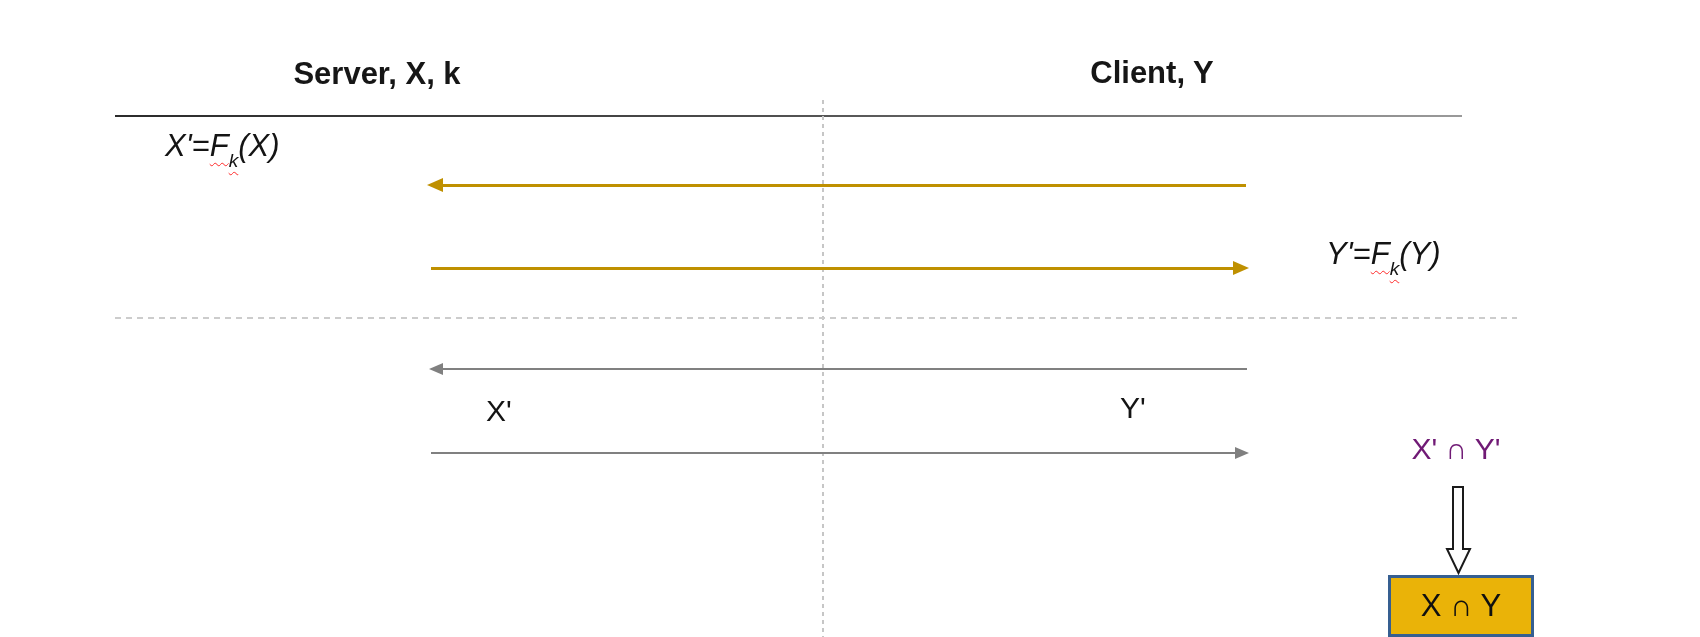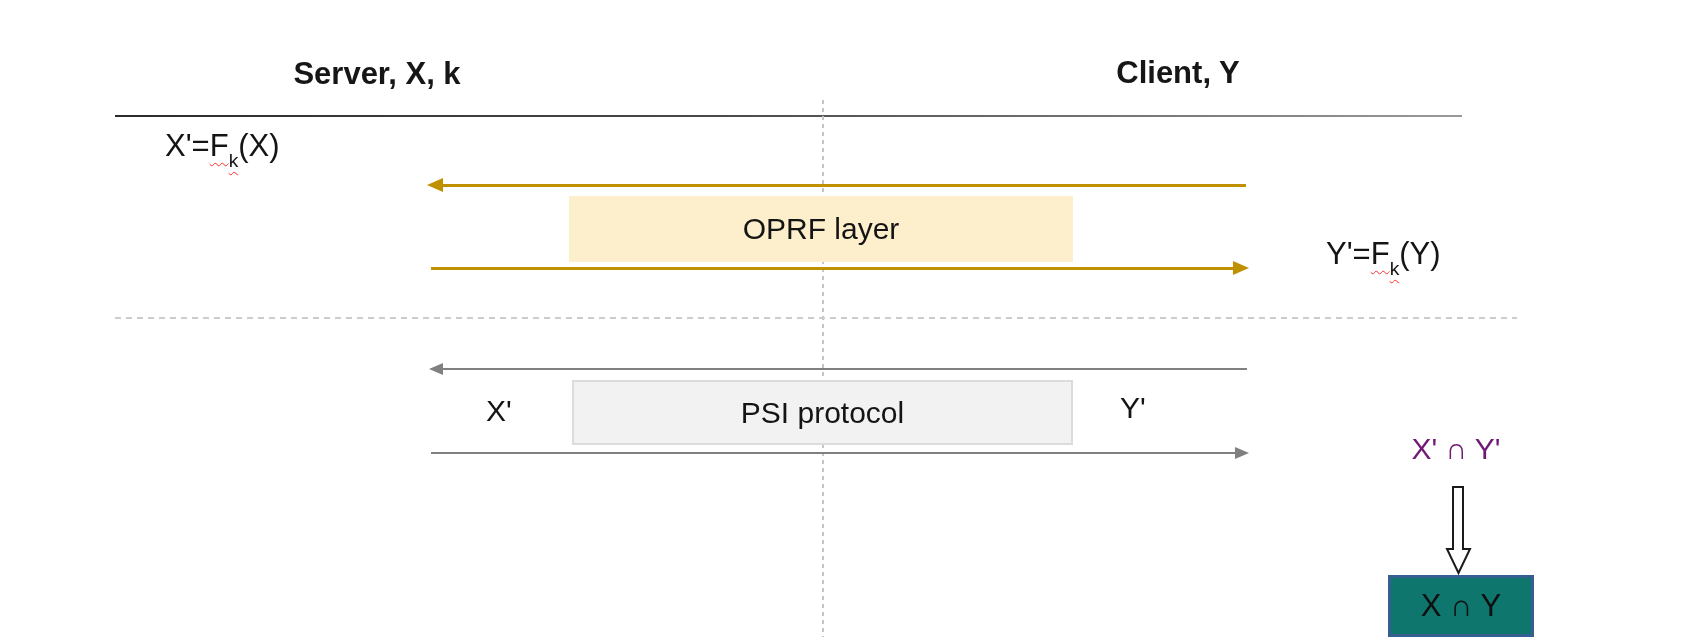--- a/index.html
+++ b/index.html
@@ -28,21 +28,21 @@
   .v-dash{
     left:822px;top:72px;width:2px;height:565px;
     background:repeating-linear-gradient(to bottom,#c6c6c6 0 4px,transparent 4px 8px);
   }
   .h-dash{
     left:115px;top:289px;width:1402px;height:2px;
     background:repeating-linear-gradient(to right,#cccccc 0 6px,transparent 6px 11px);
   }
 
   
-  .formula{font-size:31px;white-space:nowrap;color:#141414;}
+  .formula{font-size:31px;white-space:nowrap;color:#141414;font-style:italic;}
   .formula sub{
     font-size:0.62em;position:relative;top:0.22em;line-height:0;
   }
   .sq{
     text-decoration-line:underline;
     text-decoration-style:wavy;
     text-decoration-color:#ff2a2a;
     text-decoration-thickness:1px;
     text-underline-offset:6px;
   }
@@ -64,65 +64,59 @@
   }
   .oprf{left:569px;top:168px;width:504px;height:66px;background:#FDEFCC;}
   .psi{left:572px;top:352px;width:501px;height:65px;background:#F2F2F2;border:2px solid #DCDCDC;}
 
   .io-label{font-size:30px;color:#141414;white-space:nowrap;}
 
   
   .intersect-label{font-size:30px;color:#701a75;white-space:nowrap;transform:translateX(-50%);}
   .result-box{
     left:1388px;top:547px;width:146px;height:62px;
-    background:#0f766e;border:3px solid #365F91;box-sizing:border-box;
+    background:#eab308;border:3px solid #365F91;box-sizing:border-box;
     display:flex;align-items:center;justify-content:center;
     font-size:31px;color:#101010;white-space:nowrap;
   }
 </style>
 </head>
 <body>
 
 <div id="stage">
 
   <div class="abs lane-title" style="left:377px;top:28px;">Server, X, k</div>
-  <div class="abs lane-title" style="left:1178px;top:27px;text-align:right;">Client, Y</div>
+  <div class="abs lane-title" style="left:1152px;top:27px;text-align:right;">Client, Y</div>
 
   <div class="abs lane-header-line"></div>
 
   <div class="abs v-dash"></div>
   <div class="abs h-dash"></div>
 
   <div class="abs formula" style="left:165px;top:100px;">
     <span>X'=</span><span class="sq">F</span><sub><span class="sq">k</span></sub><span>(X)</span>
   </div>
 
   <div class="abs head left-gold" style="left:427px;top:150px;"></div>
   <div class="abs arrow-line" style="left:441px;top:156px;width:805px;"></div>
 
-  <div class="abs layer-box oprf">
-    <span>OPRF layer</span>
-  </div>
 
   <div class="abs arrow-line" style="left:431px;top:239px;width:804px;"></div>
   <div class="abs head right-gold" style="left:1233px;top:233px;"></div>
 
   <div class="abs formula" style="left:1326px;top:208px;">
     <span>Y'=</span><span class="sq">F</span><sub><span class="sq">k</span></sub><span>(Y)</span>
   </div>
 
   <div class="abs head left-gray" style="left:429px;top:335px;"></div>
   <div class="abs arrow-line gray" style="left:442px;top:340px;width:805px;"></div>
 
   <div class="abs io-label" style="left:486px;top:366px;">X'</div>
   <div class="abs io-label" style="left:1120px;top:363px;">Y'</div>
 
-  <div class="abs layer-box psi">
-    <span>PSI protocol</span>
-  </div>
 
   <div class="abs arrow-line gray" style="left:431px;top:424px;width:804px;"></div>
   <div class="abs head right-gray" style="left:1235px;top:419px;"></div>
 
   <div class="abs intersect-label" style="left:1456px;top:404px;">X' ∩ Y'</div>
 
   <svg class="abs" style="left:1445px;top:458px;" width="27" height="89" viewBox="0 0 27 89">
     <polygon points="8,1 18,1 18,63 25,63 13.5,87 2,63 8,63" fill="#fdfdfd" stroke="#1a1a1a" stroke-width="2" stroke-linejoin="miter"></polygon>
   </svg>
 

